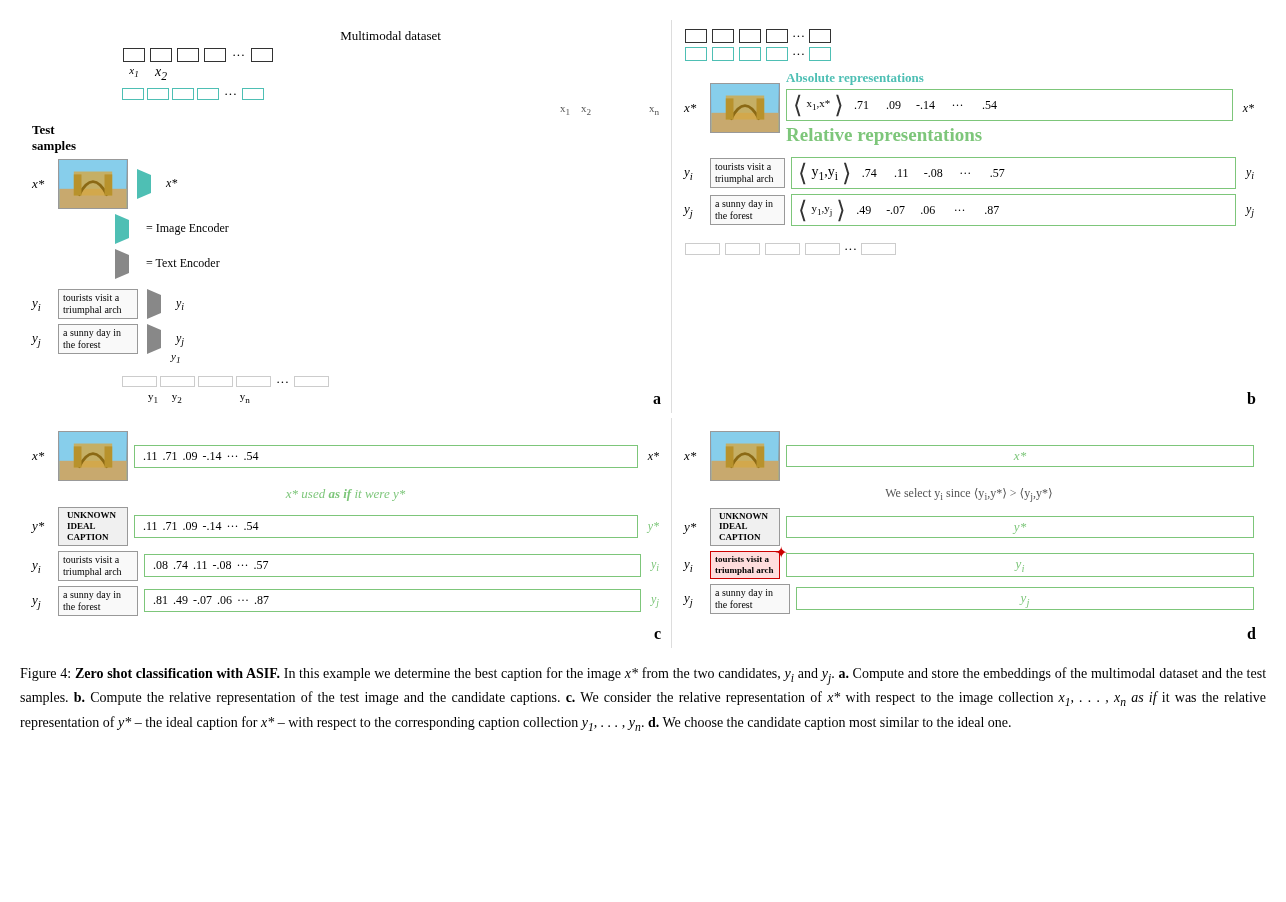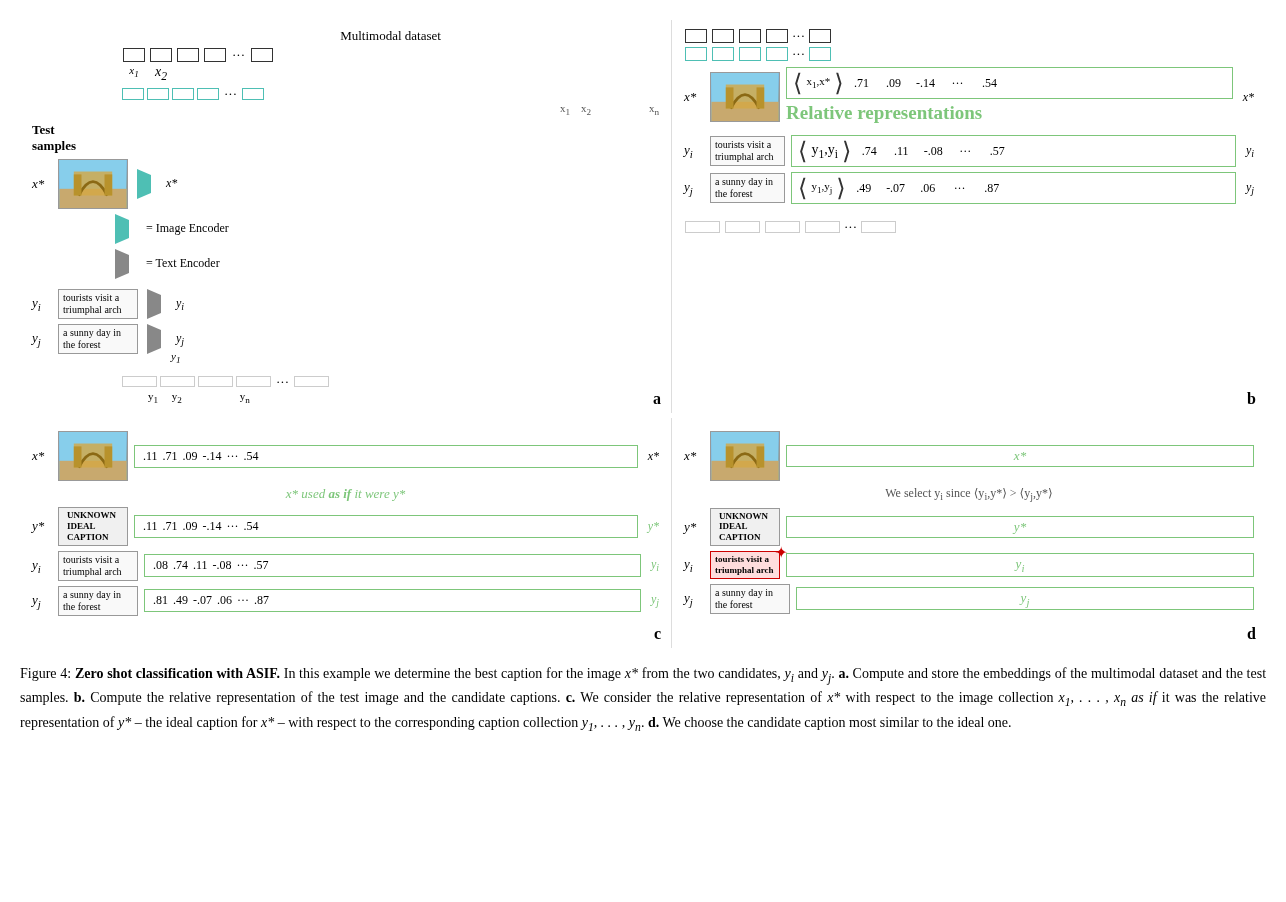--- a/index.html
+++ b/index.html
@@ -344,20 +344,21 @@
             <rect width="70" height="50" fill="#87CEEB"></rect>
             <rect x="0" y="30" width="70" height="20" fill="#c8a96e"></rect>
             <rect x="15" y="12" width="40" height="25" fill="#d4a843" opacity="0.8"></rect>
             <path d="M20 37 Q35 8 50 37" fill="none" stroke="#8B6914" stroke-width="3"></path>
             <rect x="15" y="15" width="8" height="22" fill="#b8922c"></rect>
             <rect x="47" y="15" width="8" height="22" fill="#b8922c"></rect>
           </svg>
         </div>
 
         <div style="display:flex; flex-direction:column; flex:1;">
+          <div class="abs-rep-label">Absolute representations</div>
           <div class="bracket-container">
             <div class="big-bracket-l">⟨</div>
             <span style="font-size:11px;">x<sub>1</sub>,x*</span>
             <div class="big-bracket-r">⟩</div>
             <span class="val">.71</span>
             <span class="val">.09</span>
             <span class="val">-.14</span>
             <span class="val">···</span>
             <span class="val">.54</span>
           </div>

